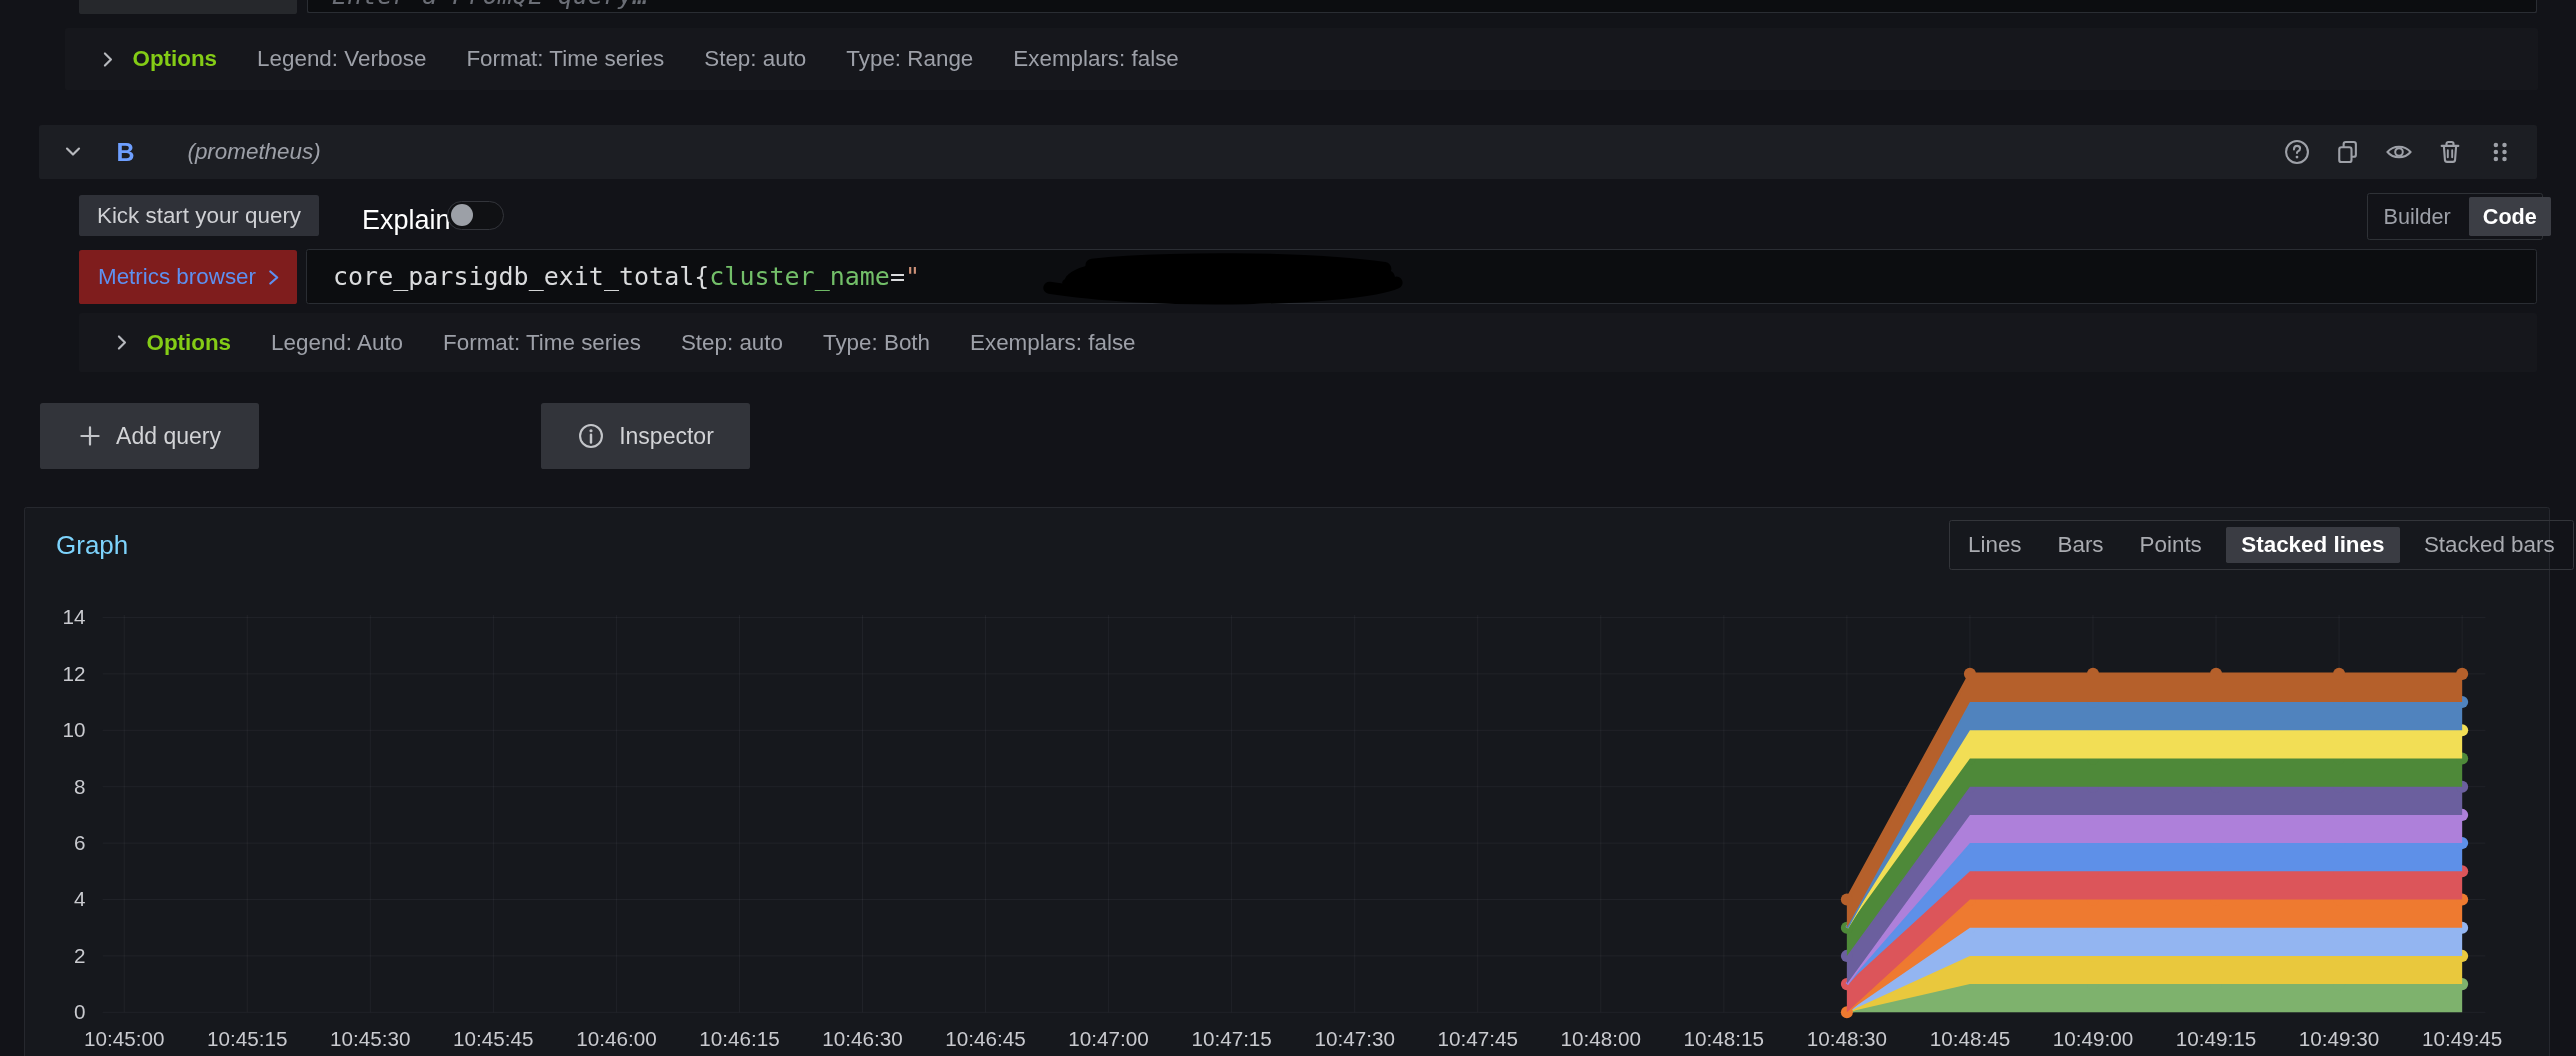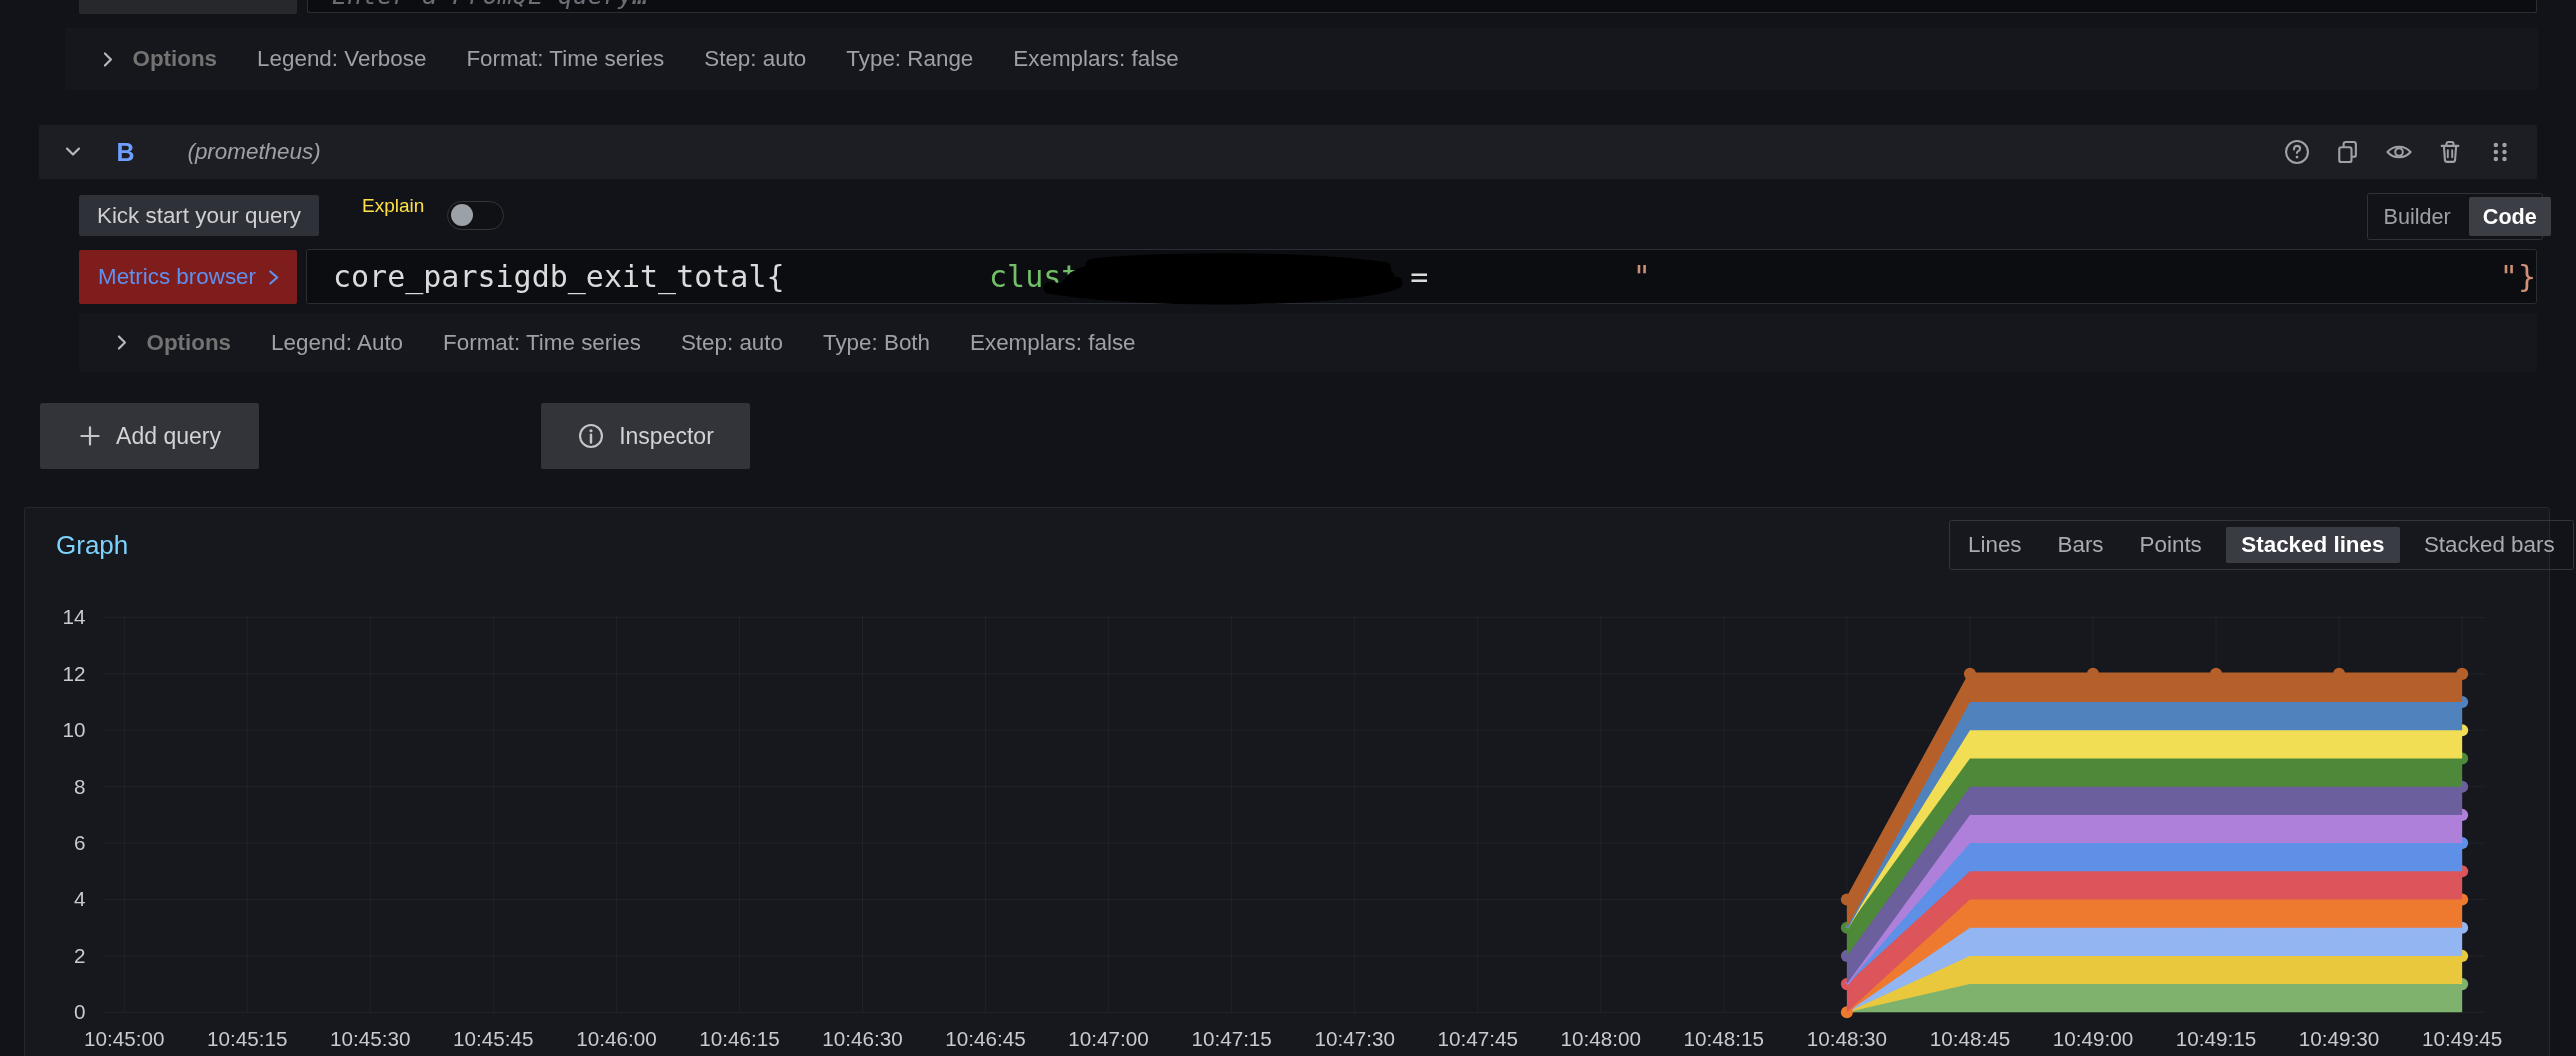--- a/index.html
+++ b/index.html
@@ -16,49 +16,49 @@
   .frag-btn { left:79px; top:0; width:218px; height:14px; background:#26282C; border-radius:0 0 2.6px 2.6px; }
   .frag-input { left:307px; top:0; width:2230px; height:13px; background:#0C0D10;
     border:0.9px solid #2A2D33; border-top:none; border-radius:0 0 2.6px 2.6px; overflow:hidden; }
   .frag-input span { position:absolute; left:24px; top:-19px; font:italic 25px "DejaVu Sans Mono", monospace; color:#6B6E76; white-space:nowrap; }
 
   
   .opts-row { background:#16171C; border-radius:2.6px; display:flex; align-items:center; gap:40px; padding-left:33px; }
   .opts-a { left:65px; top:28.4px; width:2473px; height:62px; }
   .opts-b { left:79px; top:313px; width:2458px; height:59px; }
   .opts-head { display:flex; align-items:center; gap:15.5px; }
-  .opts-label { font-size:22.4px; font-weight:700; color:#737373; }
+  .opts-label { font-size:22.4px; font-weight:700; color:#84cc16; }
   .opts-item { font-size:22.4px; color:#9DA0A8; white-space:nowrap; }
 
   
   .qb-header { left:39px; top:125px; width:2498px; height:54px; background:#1C1E23; border-radius:2.6px;
     display:flex; align-items:center; padding:0 22.4px; }
   .ref-id { font-size:25px; font-weight:700; color:#6E9FFF; margin-left:31px; }
   .ds-name { font-size:22.4px; font-style:italic; color:#9DA0A8; margin-left:53px; }
   .hdr-icons { margin-left:auto; display:flex; align-items:center; gap:23px; color:#9EA1A8; }
   .icon-btn { width:28px; height:28px; display:flex; align-items:center; justify-content:center; cursor:pointer; }
 
   .kick-btn { left:79px; top:195px; width:240px; height:41px; background:#2F3138; border-radius:2.6px;
     display:flex; align-items:center; justify-content:center; font-size:22.4px; font-weight:500; color:#CFD0D4; }
-  .explain-label { left:362px; top:195px; height:41px; display:flex; align-items:flex-start; font-size:19px; color:#fde047; }
+  .explain-label { left:362px; top:195px; height:41px; display:flex; align-items:flex-end; font-size:27px; color:#ffffff; }
   .toggle { left:447px; top:201px; width:57px; height:29px; background:#101114; border:1.7px solid #33353B;
     border-radius:14.7px; }
   .toggle .knob { position:absolute; left:2.6px; top:1.7px; width:22.4px; height:22.4px; border-radius:50%; background:#9CA0A7; }
 
   .seg { left:2367px; top:193px; width:176px; height:47px; border:0.9px solid #2F3237; border-radius:2.6px;
     display:flex; align-items:stretch; background:#121318; }
   .seg-item { display:flex; align-items:center; padding:0 15.5px; font-size:21.6px; color:#9DA0A8; }
   .seg-item.selected { background:#3C3E45; margin:2.6px; border-radius:1.7px; color:#FFFFFF; font-weight:700; padding:0 14px; }
 
   .metrics-btn { left:79px; top:250px; width:218px; height:54px; background:#7f1d1d; border-radius:2.6px;
     display:flex; align-items:center; gap:10.3px; padding-left:19px; font-size:22.4px; font-weight:500; color:#5E90F0; }
 
   .query-field { left:306px; top:249px; width:2231px; height:55px; background:#0C0D10; border:0.9px solid #2A2D33;
     border-radius:2.6px; display:flex; align-items:center; padding-left:26px;
-    font-family:"DejaVu Sans Mono", monospace; font-size:30px; white-space:pre;justify-content:space-between; }
+    font-family:"DejaVu Sans Mono", monospace; font-size:25px; white-space:pre; }
   .code-plain { color:#DADBDD; }
   .code-label { color:#73BF69; }
   .code-quote { color:#CE9178; }
   .code-spacer { display:inline-block; width:440px; }
   .redaction { left:733px; top:0px; width:371px; height:55px; pointer-events:none; }
 
   
   .tool-btn { top:403px; height:66px; background:#32343A; border-radius:2.6px; display:flex; align-items:center;
     justify-content:center; gap:14px; font-size:23px; font-weight:500; color:#D2D3D6; }
   .tool-btn svg { color:#C3C5C9; }

